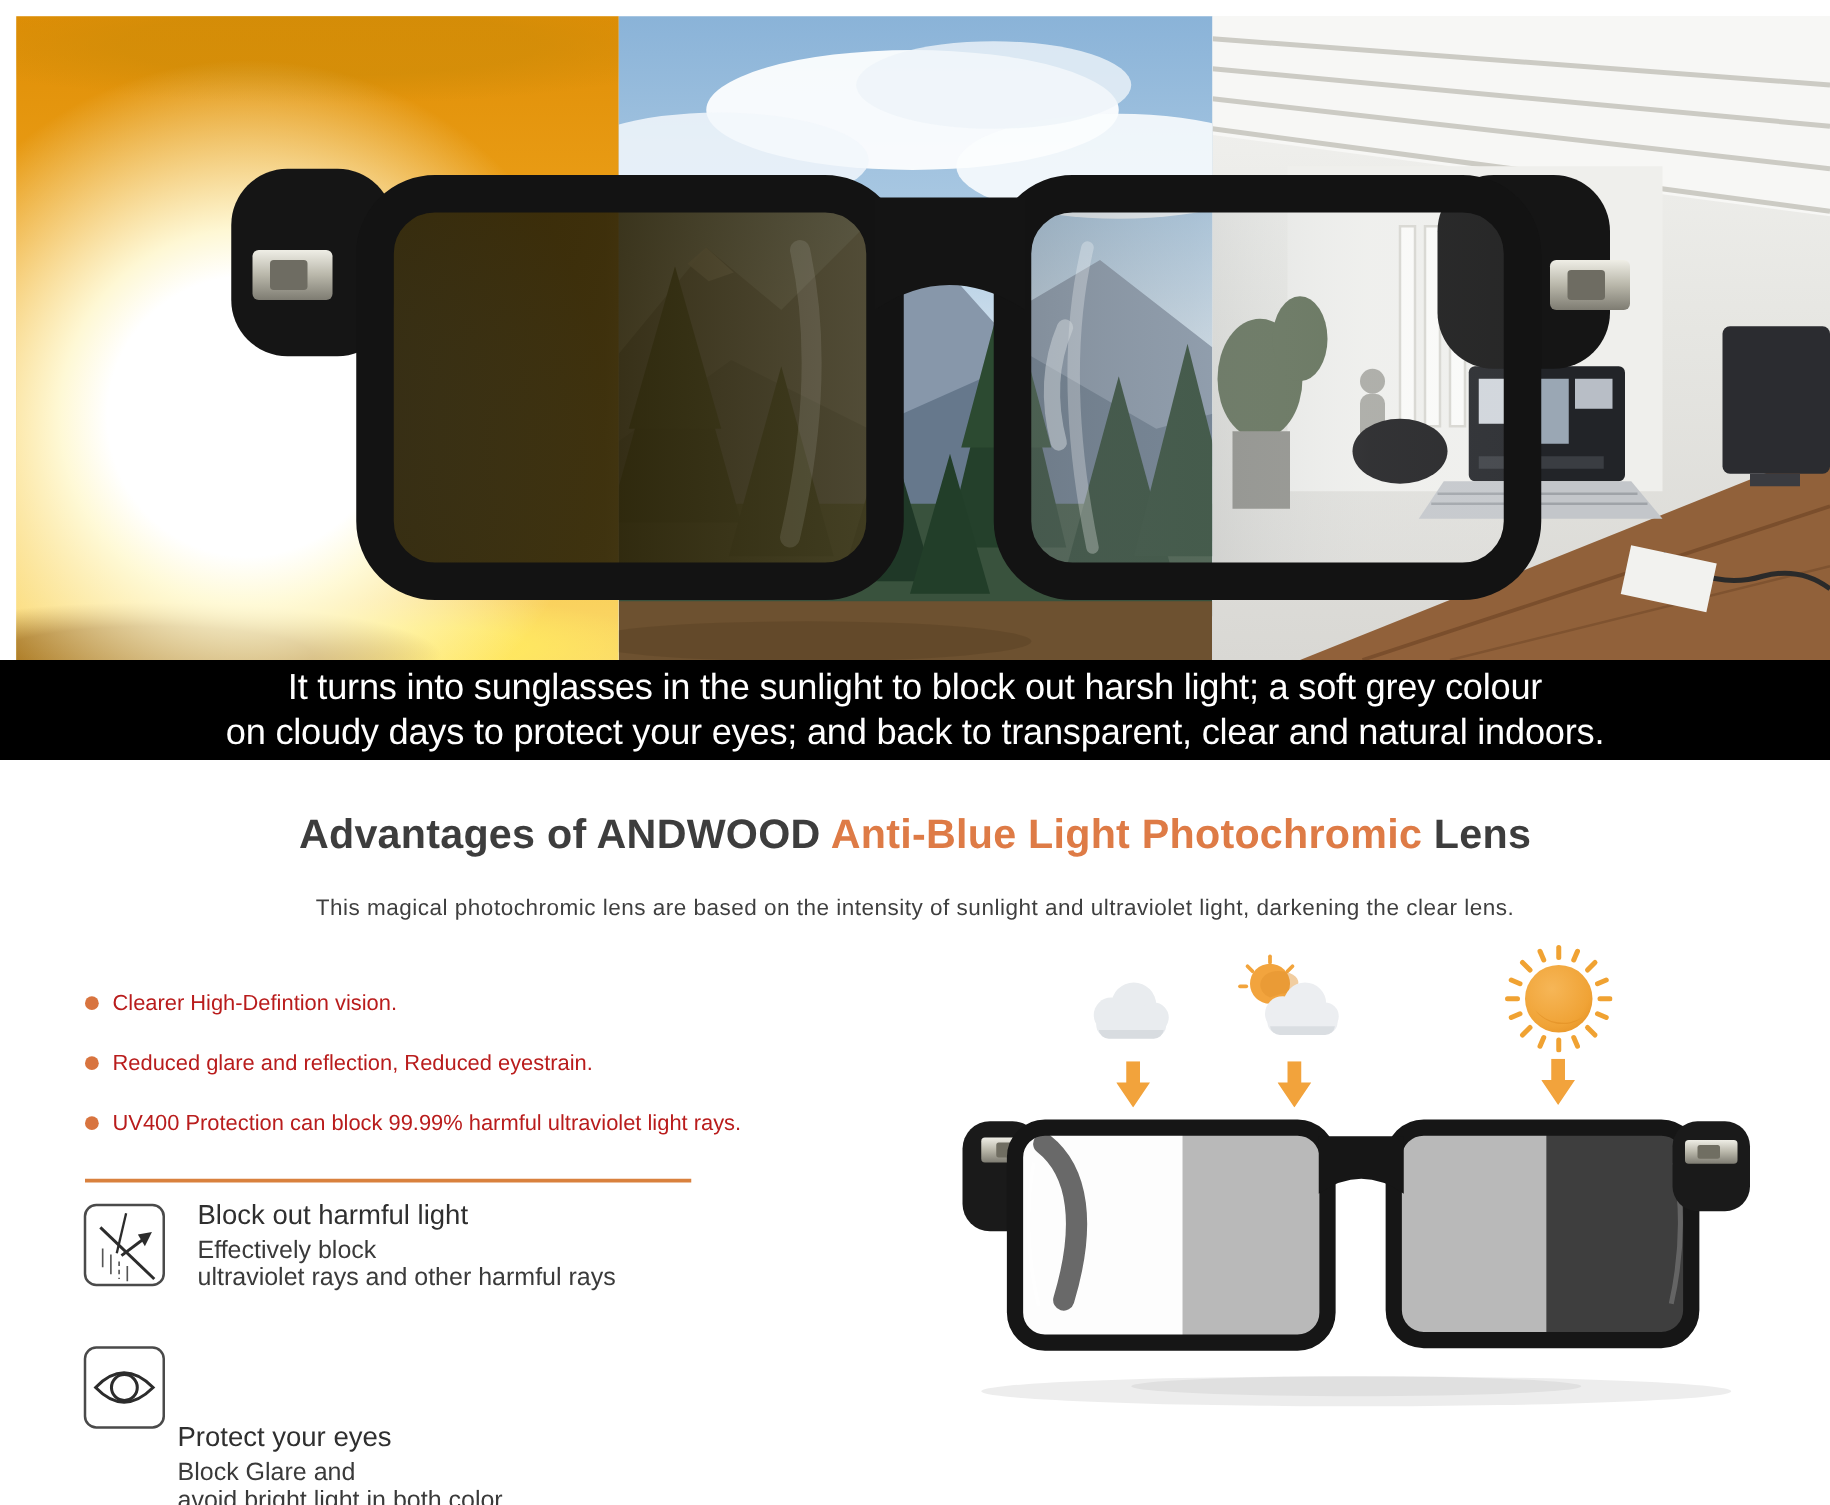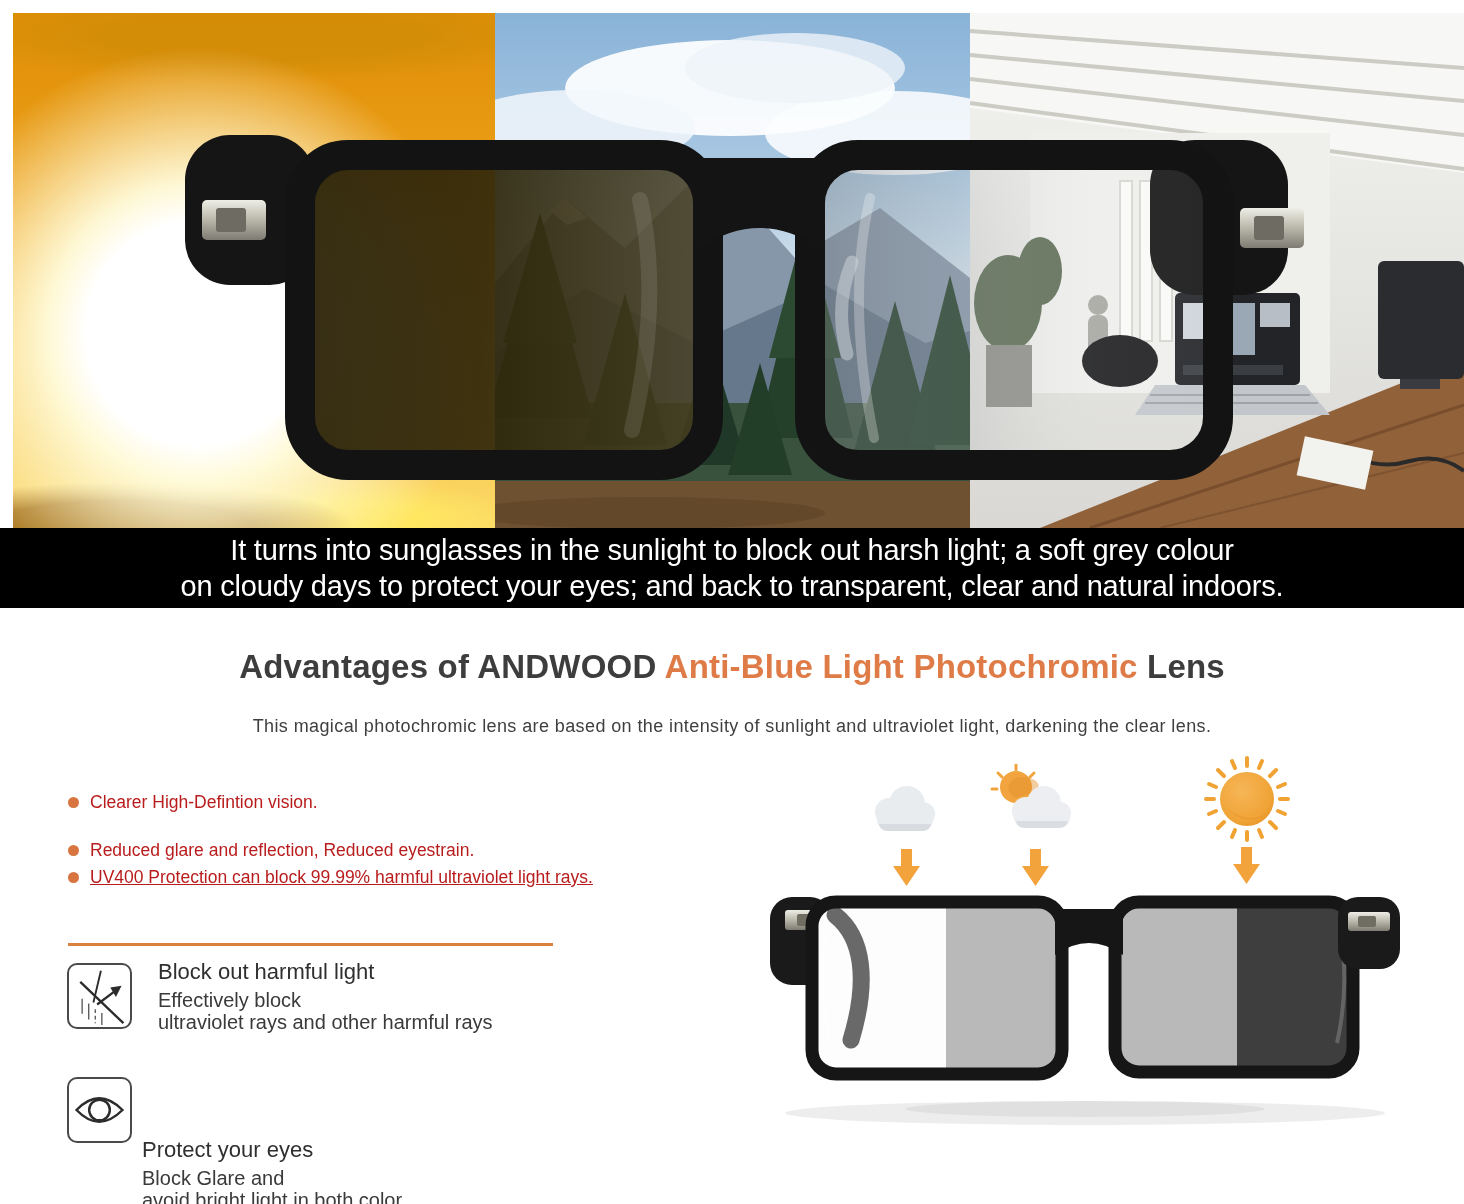--- a/index.html
+++ b/index.html
@@ -30,21 +30,21 @@
 
   
   .heading{position:absolute;left:0;top:648px;width:1464px;text-align:center;
     font-size:33px;font-weight:700;color:#3d3d3d;letter-spacing:0.2px;}
   .heading .hl{color:#DE7B46;}
   .subtitle{position:absolute;left:0;top:716px;width:1464px;text-align:center;
     font-size:18px;color:#3f3f3f;letter-spacing:0.4px;}
 
   .bullet{position:absolute;left:68px;display:flex;align-items:center;font-size:17.5px;color:#b91c1c;}
   .bullet .dot{width:11px;height:11px;border-radius:50%;background:#D8743F;margin-right:11px;flex:0 0 auto;}
-  .b1{top:792px;} .b2{top:840px;} .b3{top:867px;text-decoration:underline;}
+  .b1{top:792px;} .b2{top:840px;} .b3{top:888px;}
 
   .divider{position:absolute;left:68px;top:943px;width:485px;height:3px;background:#D9813E;}
 
   .feature-icon{position:absolute;left:67px;width:65px;height:66px;border:2px solid #4a4a4a;
     border-radius:10px;box-sizing:border-box;background:#ffffff;}
   .fi1{top:963px;} .fi2{top:1077px;height:66px;}
   .feature-icon svg{position:absolute;left:0;top:0;width:100%;height:100%;}
   .feature-text{position:absolute;left:142px;color:#3a3a3a;}
   .ft1{top:958px;margin-left:16px;} .ft2{top:1136px;}
   .feature-title{font-size:22px;color:#2f2f2f;line-height:28px;margin-bottom:3px;}

